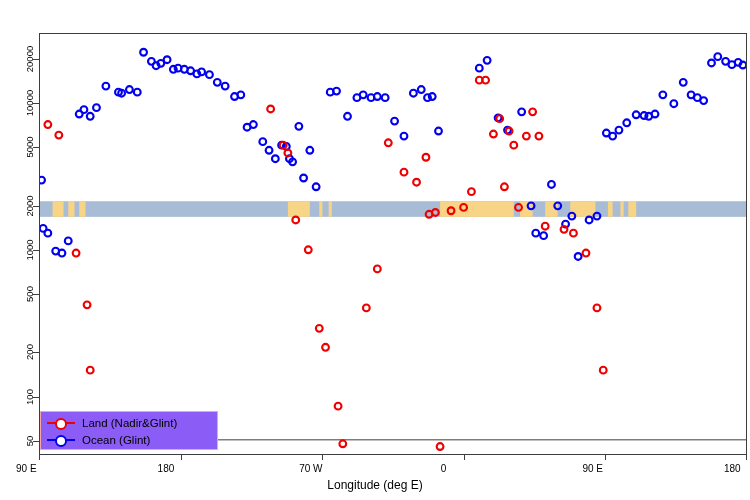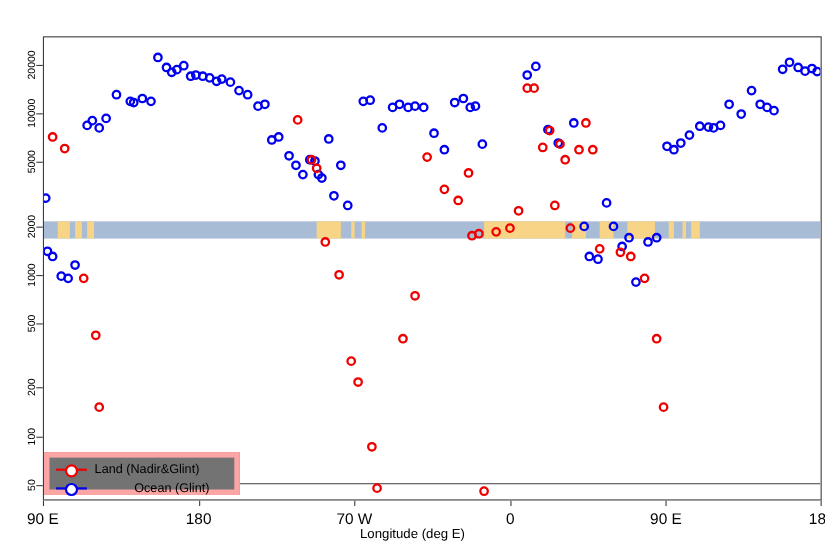--- a/index.html
+++ b/index.html
@@ -68,46 +68,46 @@
     white-space: nowrap;
   }
   .ytick-mark {
     position: absolute;
     width: 6px;
     height: 1px;
     background: #3d3d3d;
   }
   .xtick-label {
     position: absolute;
-    font-size: 14px;
+    font-size: 10px;
     color: #000;
     white-space: nowrap;
-    text-align: center;
+    text-align: left;
   }
   #legend-box {
     position: absolute;
     left: 40px;
     top: 411px;
     width: 178px;
     height: 39px;
-    border: 5px solid #fca5a5;
-    background: #737373;
+    border: 1px solid #fca5a5;
+    background: #8b5cf6;
     box-sizing: border-box;
     z-index: 6;
     padding-left: 13px;
   }
   .legend-row {
     position: absolute;
     left: 4px;
     height: 17px;
     display: flex;
     align-items: center;
   }
   .legend-row.r0 { top: 2px; }
-  .legend-row.r1 { top: 19px; gap: 36px; }
+  .legend-row.r1 { top: 19px; }
   .legend-sym {
     width: 32px;
     height: 14px;
     position: relative;
     flex: none;
   }
   .legend-sym .bar {
     position: absolute;
     left: 2px; top: 6px;
     width: 28px; height: 2px;

